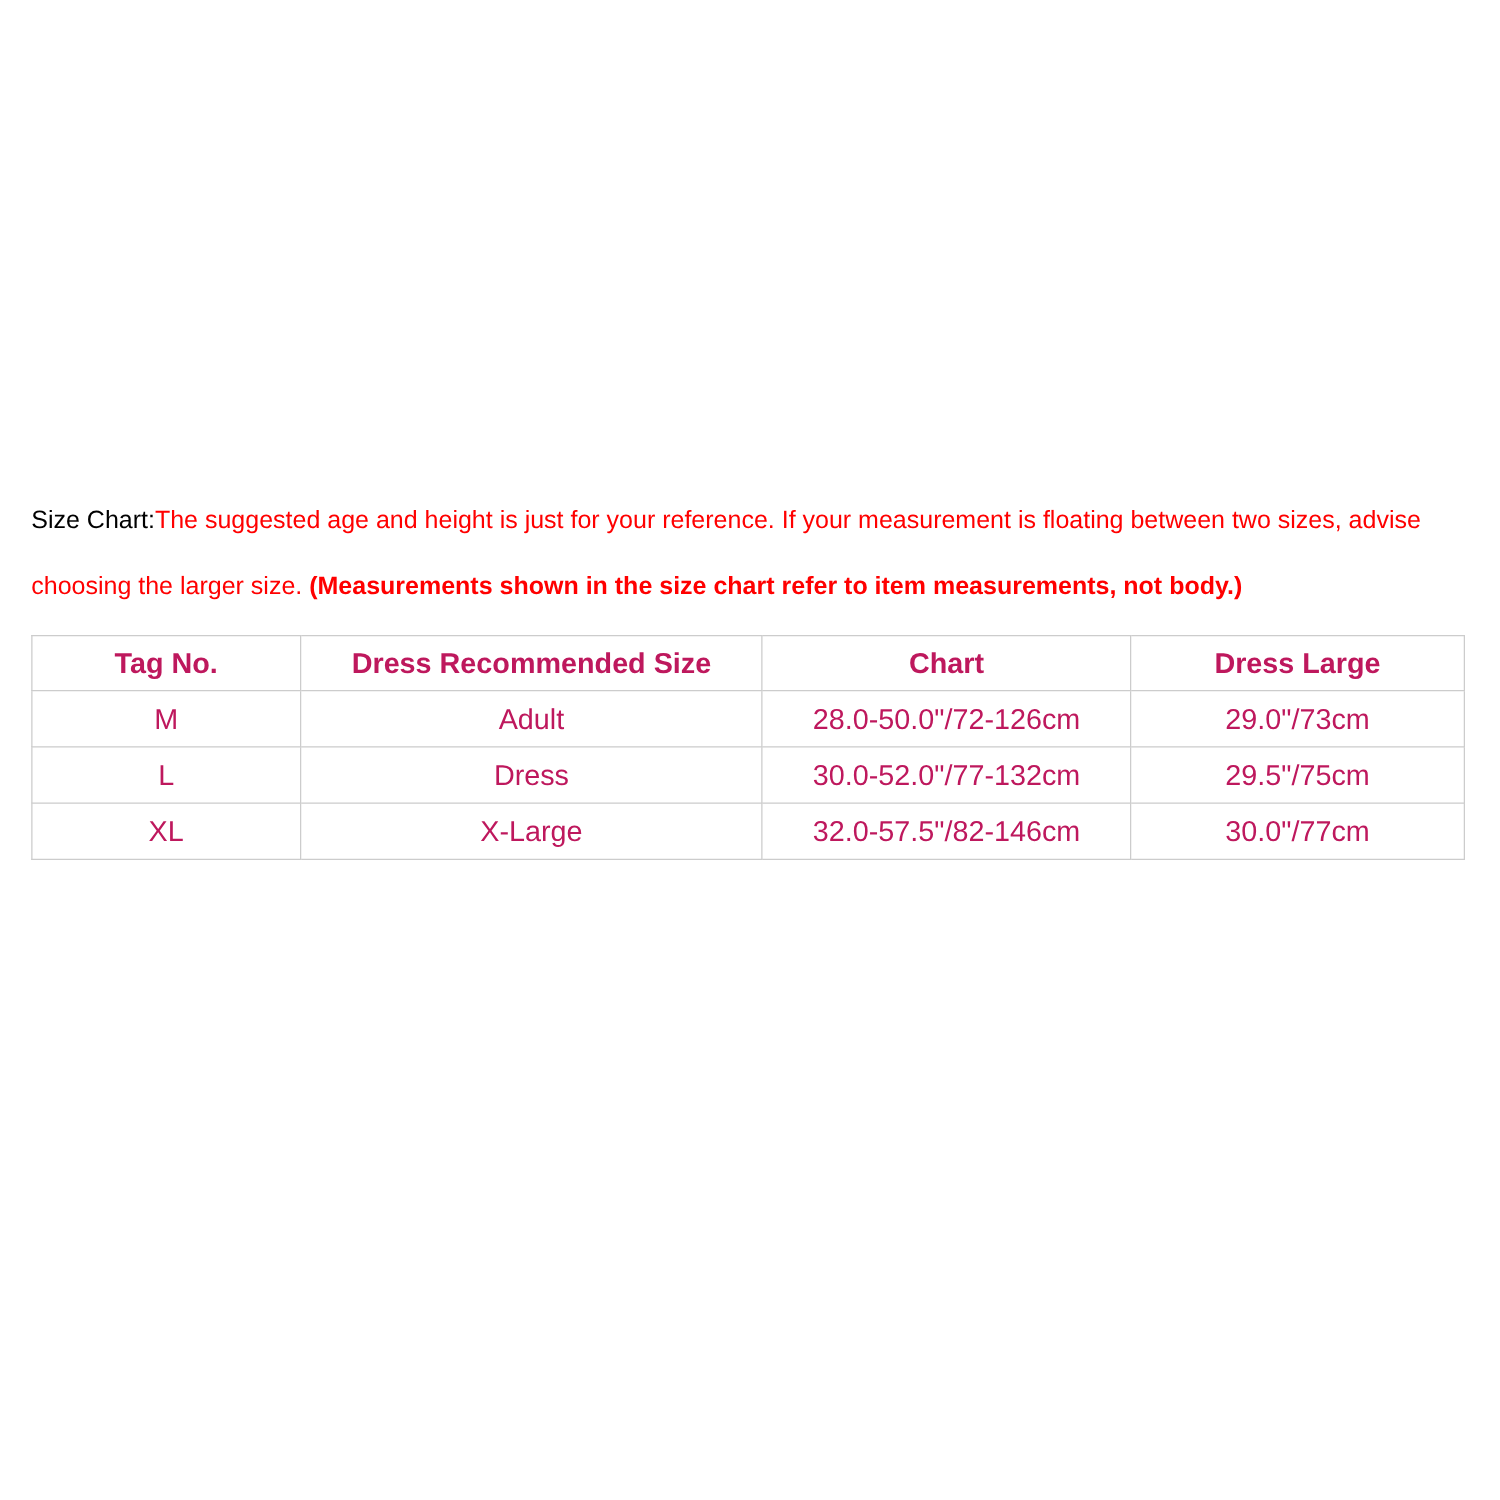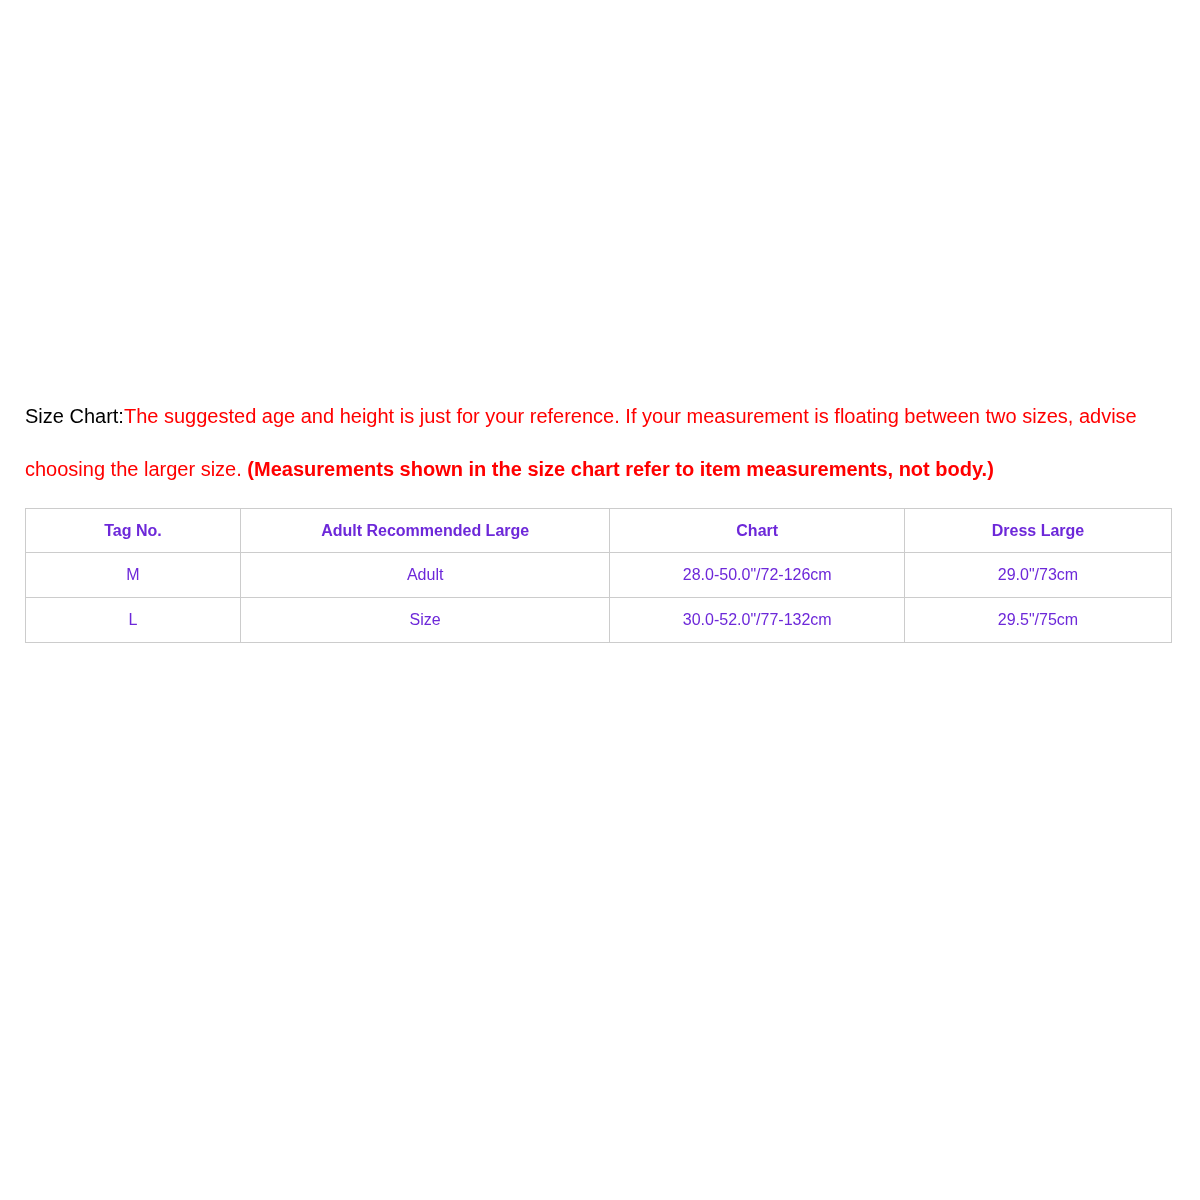--- a/index.html
+++ b/index.html
@@ -27,22 +27,22 @@
     color: #000000;
     margin: 0 0 12px 0;
   }
   .intro .label { color: #000000; }
   .intro .red-regular { color: #ff0000; }
   .intro .red-bold { color: #ff0000; font-weight: bold; }
   table.size-table {
     border-collapse: collapse;
     width: 1147px;
     table-layout: fixed;
-    font-size: 16px;
-    color: #6d28d9;
+    font-size: 23px;
+    color: #be185d;
   }
   table.size-table th,
   table.size-table td {
     border: 1px solid #cccccc;
     text-align: center;
     vertical-align: middle;
     padding: 0;
     overflow: hidden;
     white-space: nowrap;
   }
@@ -70,35 +70,41 @@
     <table class="size-table">
       <colgroup>
         <col class="c1">
           <col class="c2">
           <col class="c3">
           <col class="c4">
       </colgroup>
       <thead>
         <tr>
           <th>Tag No.</th>
-          <th>Adult Recommended Large</th>
+          <th>Dress Recommended Size</th>
           <th>Chart</th>
           <th>Dress Large</th>
         </tr>
       </thead>
       <tbody>
         <tr>
           <td>M</td>
           <td>Adult</td>
           <td>28.0-50.0"/72-126cm</td>
           <td>29.0"/73cm</td>
         </tr>
         <tr>
           <td>L</td>
-          <td>Size</td>
+          <td>Dress</td>
           <td>30.0-52.0"/77-132cm</td>
           <td>29.5"/75cm</td>
+        </tr>
+        <tr>
+          <td>XL</td>
+          <td>X-Large</td>
+          <td>32.0-57.5"/82-146cm</td>
+          <td>30.0"/77cm</td>
         </tr>
       </tbody>
     </table>
 
   </div>
 </div>
 
 </body></html>

